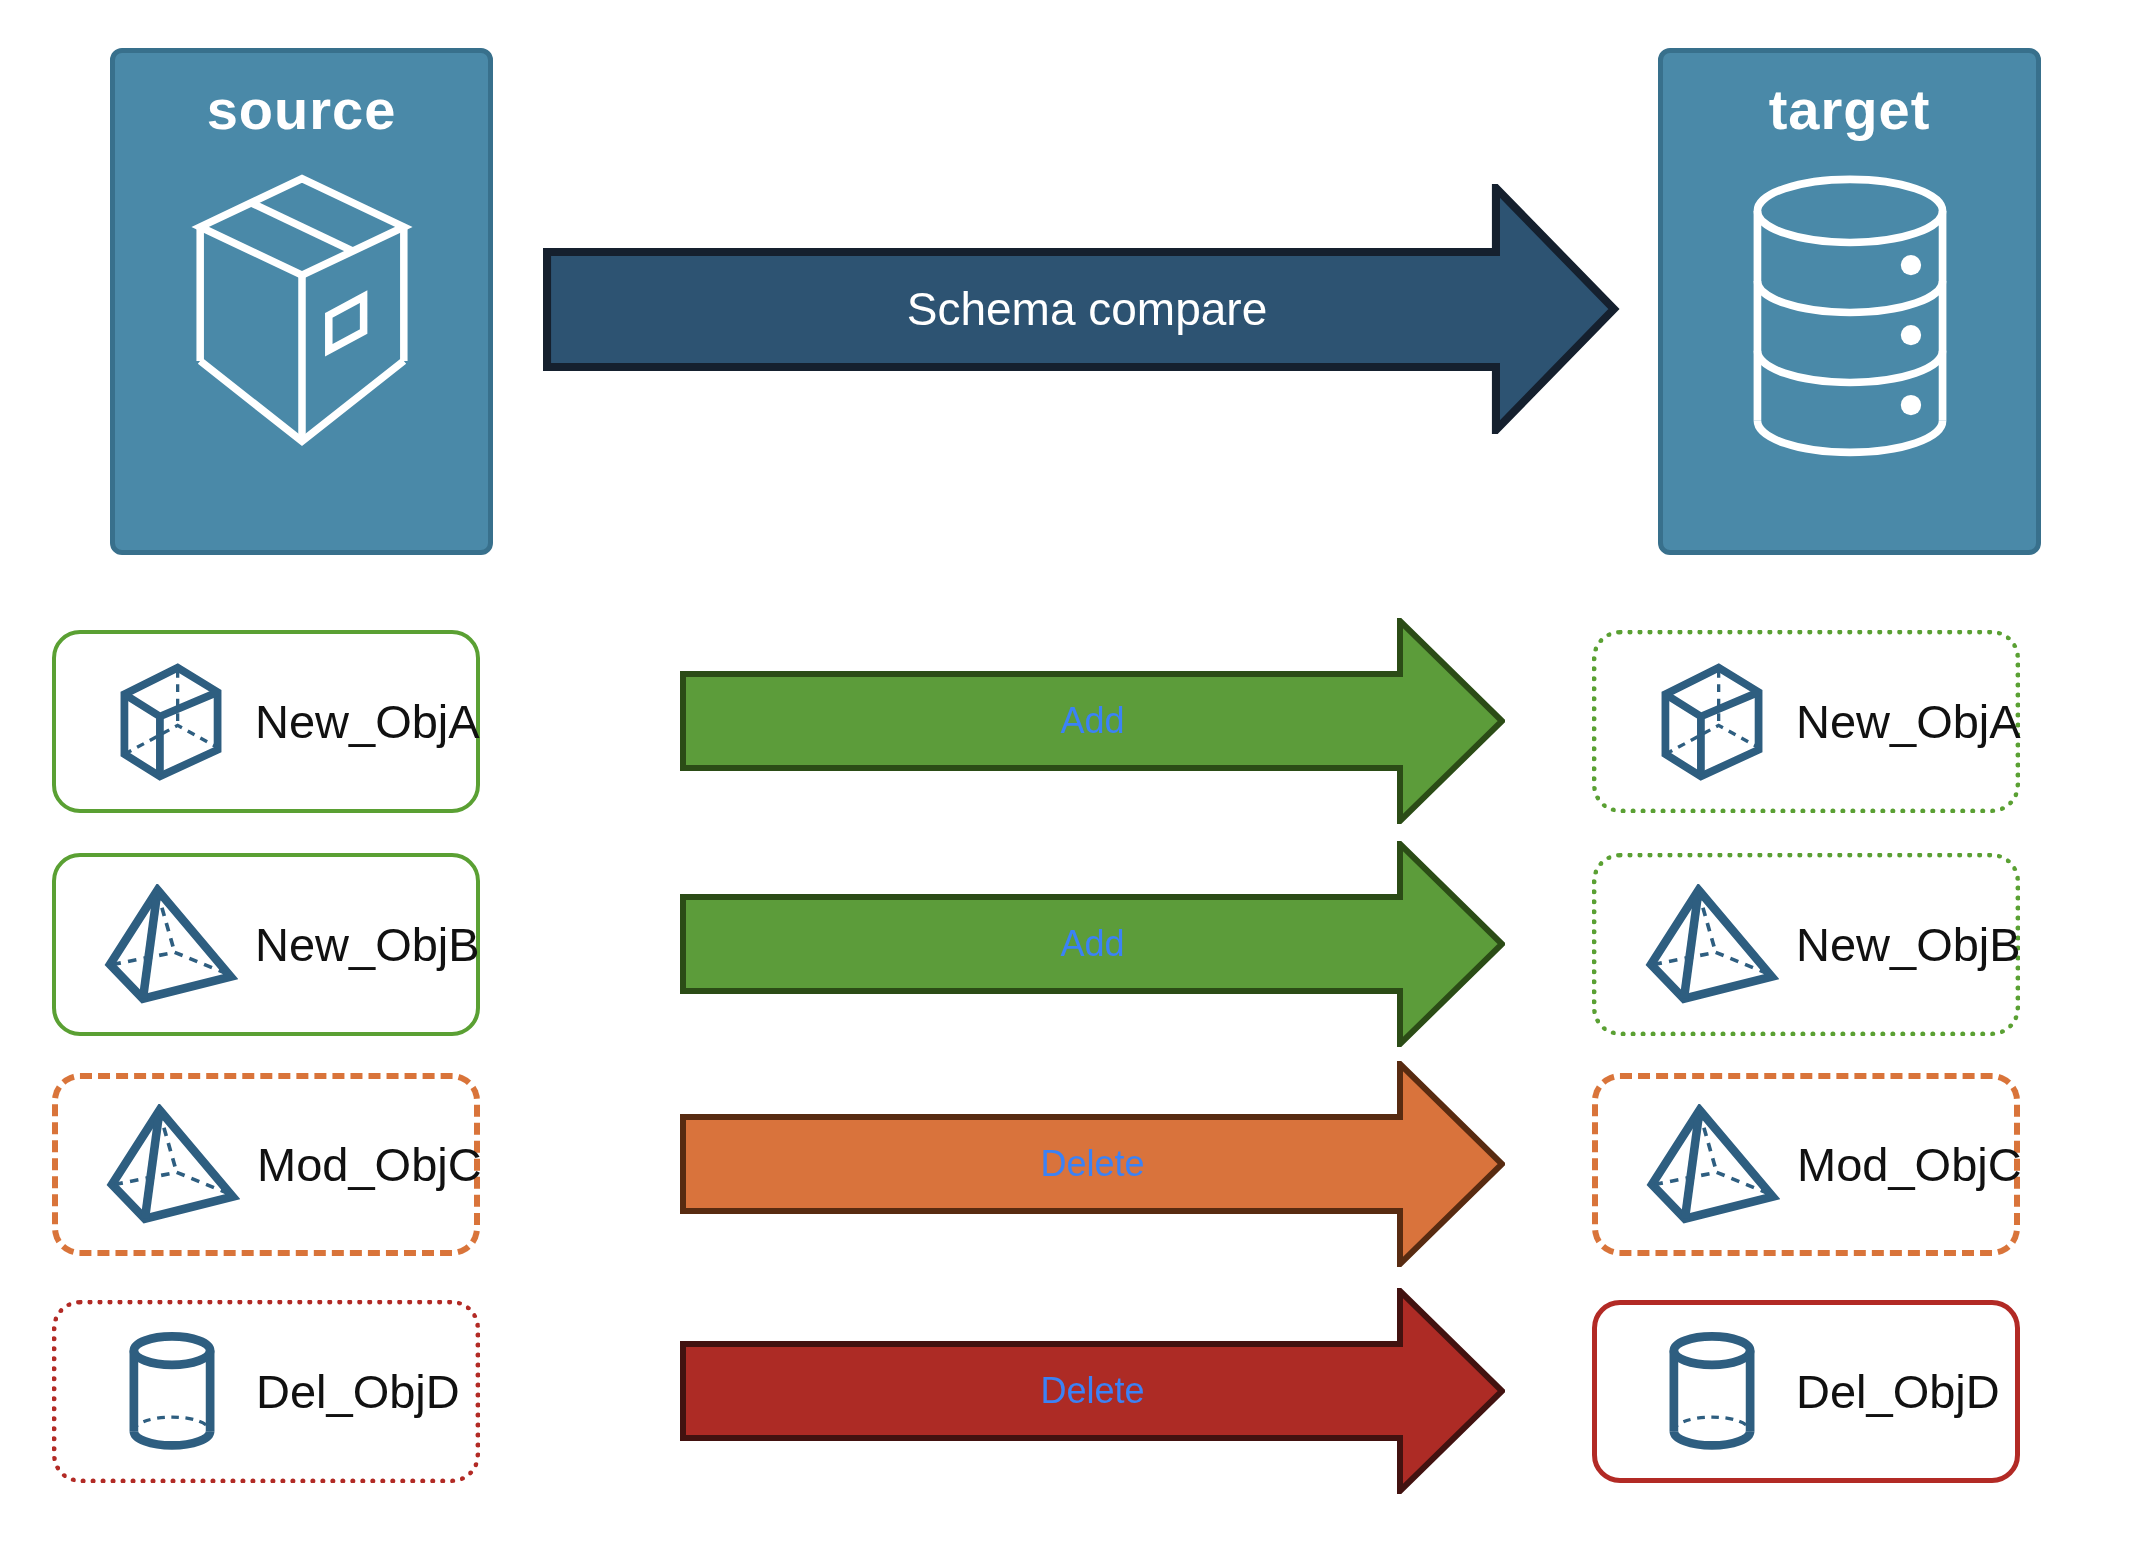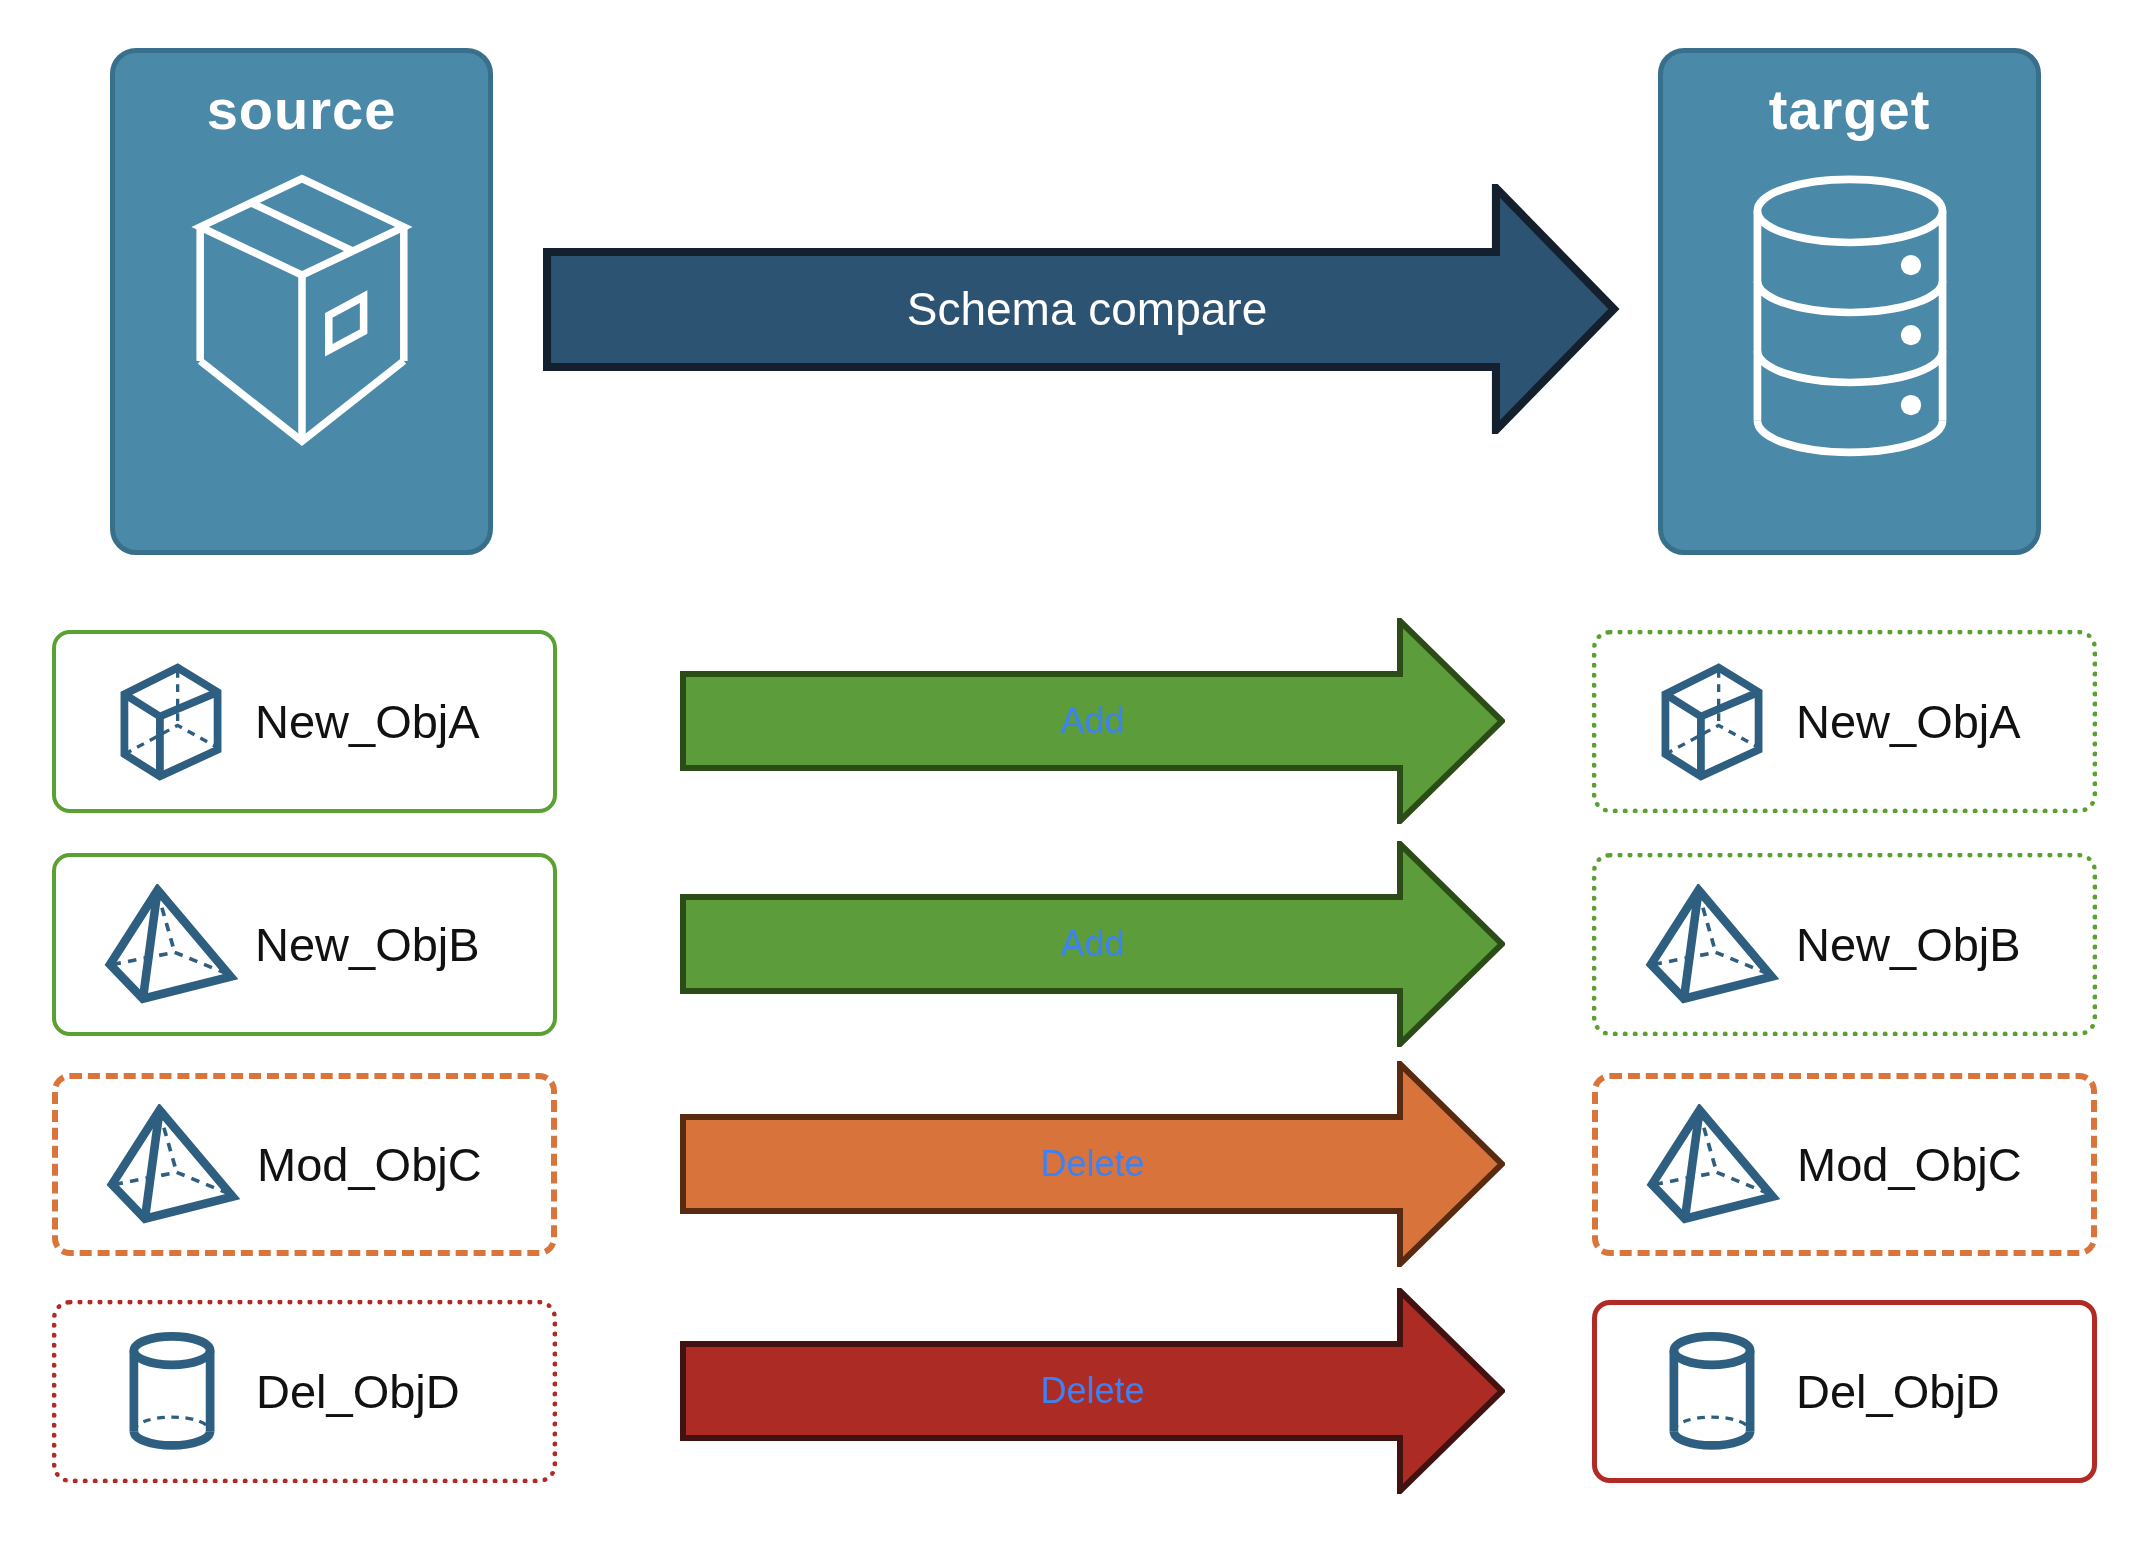--- a/index.html
+++ b/index.html
@@ -1,34 +1,34 @@
 <!DOCTYPE html>
 <html><head>
 <meta charset="utf-8">
 <style>
   html,body{margin:0;padding:0;background:#ffffff;}
   body{width:2150px;height:1550px;position:relative;font-family:"Liberation Sans",sans-serif;}
   .canvas{position:absolute;left:0;top:0;width:2150px;height:1550px;}
 
   
   .node{position:absolute;width:383px;height:507px;background:#4a89a8;border:5px solid #38708c;
-        border-radius:26px;box-sizing:border-box;display:flex;flex-direction:column;align-items:center;}
+        border-radius:12px;box-sizing:border-box;display:flex;flex-direction:column;align-items:center;}
   .node-source{left:110px;top:48px;}
   .node-target{left:1658px;top:48px;}
   .node-title{margin-top:24px;color:#ffffff;font-size:56px;font-weight:bold;letter-spacing:1px;}
   .node-icon{margin-top:26px;}
 
   
   .schema-arrow{position:absolute;left:543px;top:184px;width:1070px;height:250px;
                 display:flex;align-items:center;justify-content:center;padding-left:9px;}
   .schema-arrow svg{position:absolute;left:0;top:0;width:100%;height:100%;}
   .schema-arrow .arrow-label{position:relative;color:#ffffff;font-size:46px;}
 
   
-  .obj-box{position:absolute;width:505px;height:183px;background:#ffffff;border-radius:18px;
+  .obj-box{position:absolute;width:428px;height:183px;background:#ffffff;border-radius:28px;
            box-sizing:border-box;display:flex;align-items:center;padding-left:45px;}
   .b-green-solid {border:4px solid #5aa033;}
   .b-green-dotted{border:5px dotted #5aa033;}
   .b-orange-dashed{border:6px dashed #d9743a;}
   .b-red-dotted{border:5px dotted #b22a25;}
   .b-red-solid {border:5px solid #b22a25;}
   .col-left {left:52px;}
   .col-right{left:1592px;}
   .row-0{top:630px;} .row-1{top:853px;} .row-2{top:1073px;} .row-3{top:1300px;}
   .obj-icon{width:140px;height:122px;flex:0 0 140px;}

